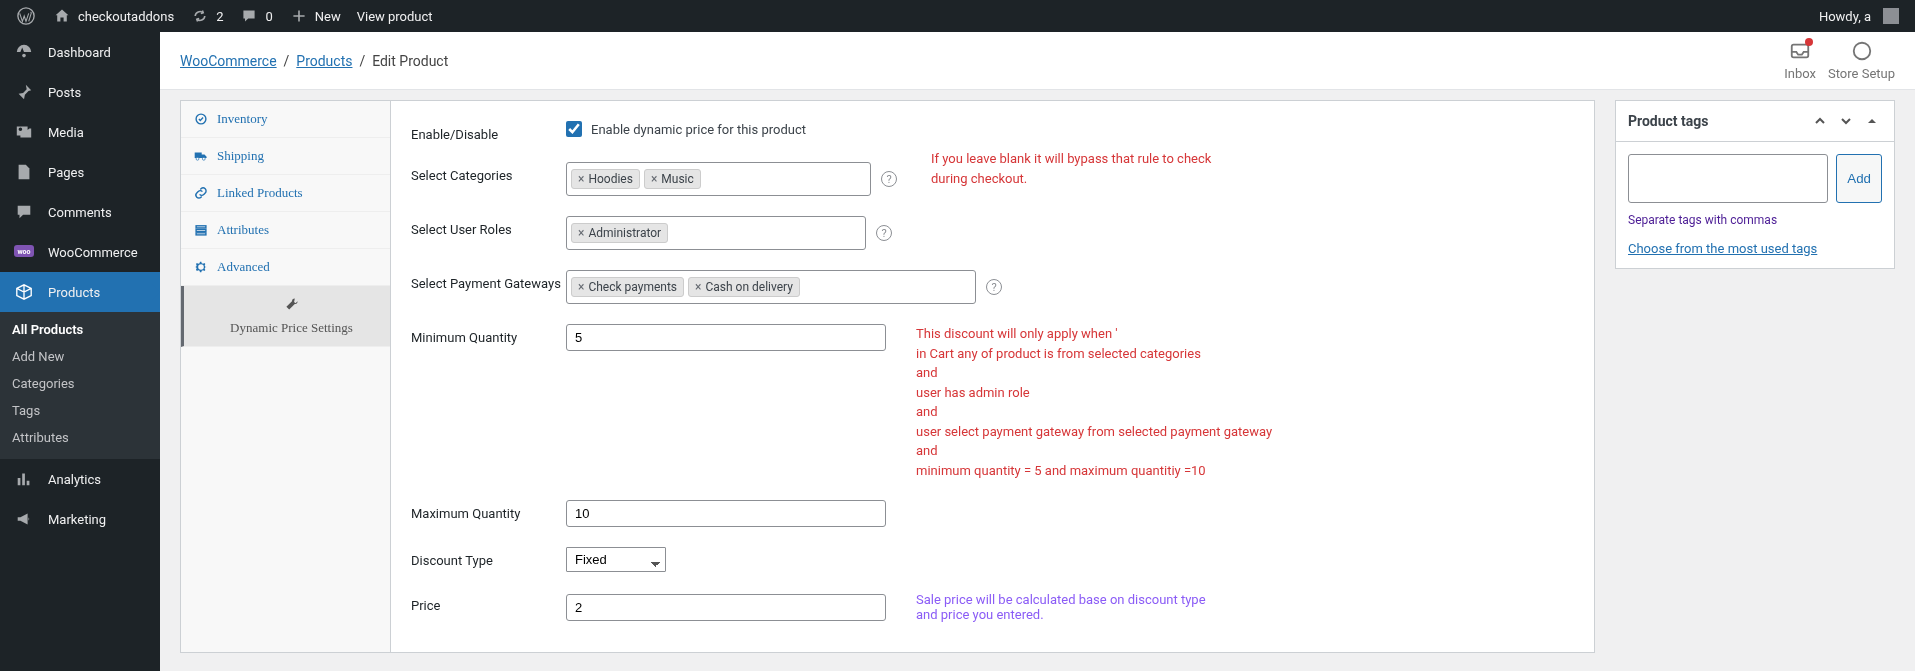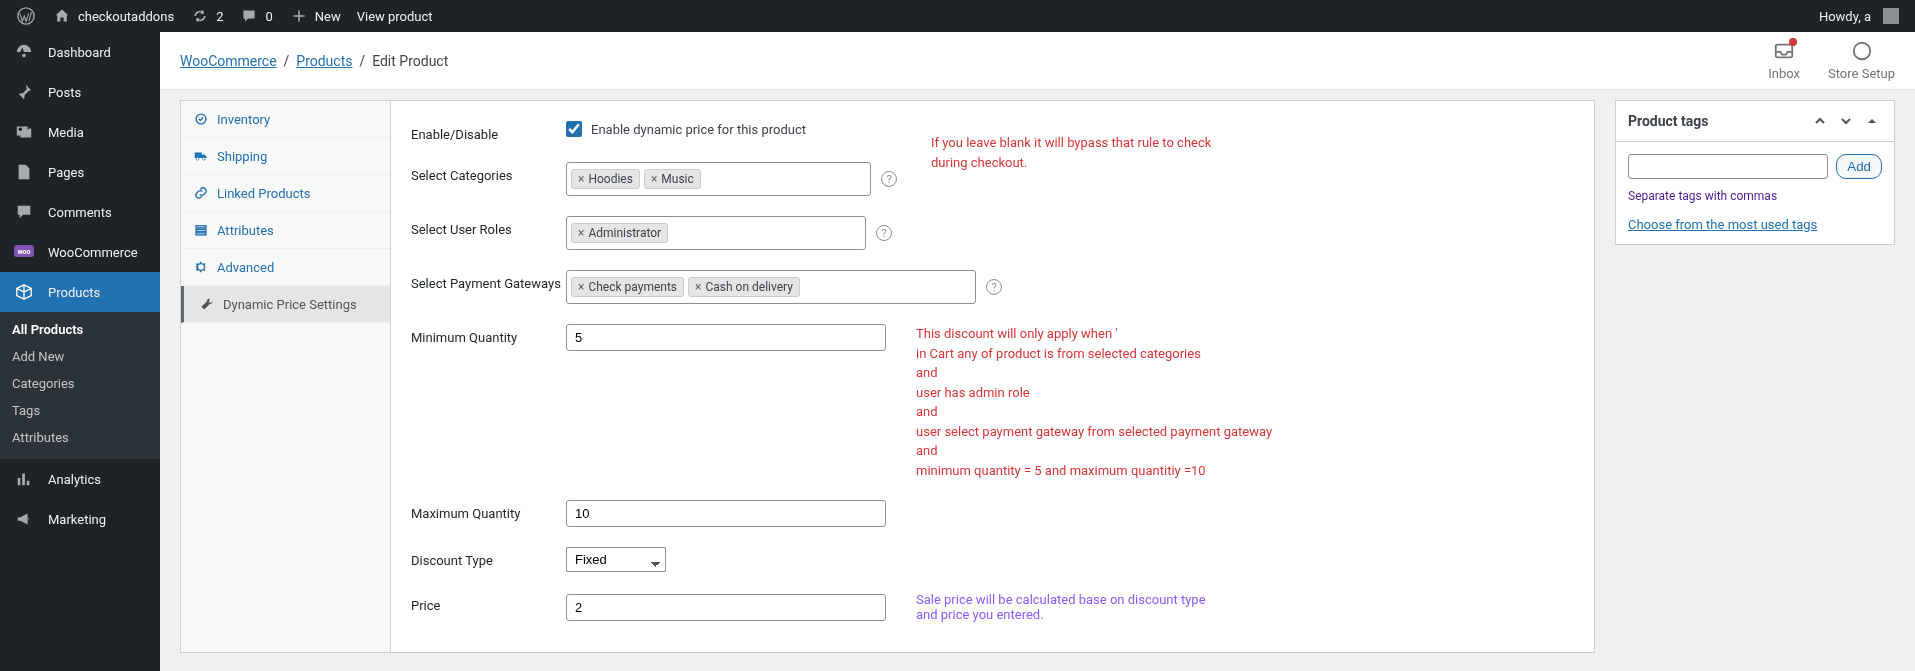--- a/index.html
+++ b/index.html
@@ -29,33 +29,33 @@
 .adminmenu .submenu .sub-item.current { color:#fff; font-weight:600; }
 
 
 .content { flex:1; background:#f0f0f1; position:relative; }
 .contentpad { padding: 0 20px 20px; }
 
 
 .header-row { display:flex; justify-content:space-between; align-items:center; background:#fff; padding:8px 20px; border-bottom:1px solid #e2e4e7; }
 .breadcrumb { font-size:14px; color:#444; }
 .breadcrumb a { color:#2271b1; text-decoration:underline; cursor:pointer; }
-.header-actions { display:flex; gap:28px; }
+.header-actions { display:flex; gap:12px; }
 .header-action { display:flex; flex-direction:column; align-items:center; gap:4px; color:#757575; cursor:pointer; position:relative; }
 .inbox-dot { position:absolute; top:-2px; right:-2px; width:8px; height:8px; background:#d63638; border-radius:50%; }
 
 
 .main-cols { display:flex; gap:20px; margin-top:10px; }
 .left-col { flex:1; display:flex; gap:0; }
 .right-col { width:280px; display:flex; flex-direction:column; gap:20px; }
 
 
 .pd-tabs { width:210px; background:#f8f8f8; border:1px solid #ccd0d4; border-right:none; }
-.pd-tab { display:flex; align-items:center; gap:8px; padding:10px 12px; border-bottom:1px solid #eee; color:#2271b1; cursor:pointer; background:#f8f8f8; font-size:13px; }
-.pd-tab.active { background:#e5e5e5; border-left:3px solid #646970; padding-left:15px; color:#555; }
+.pd-tab { display:flex; align-items:center; gap:8px; padding:10px 12px; border-bottom:1px solid #eee; color:#2271b1; cursor:pointer; background:#f8f8f8; font-size:13px;font-family:Liberation Serif, serif; }
+.pd-tab.active { background:#e5e5e5; border-left:3px solid #646970; padding-left:21px; color:#555;flex-direction:column; }
 .pd-tab-icon { width:16px;height:16px; display:flex;align-items:center;justify-content:center; color:#2271b1; }
 .pd-tab.active .pd-tab-icon{ color:#555; }
 .pd-tab.getmore { color:#2271b1; }
 
 
 .pd-panel { flex:1; background:#fff; border:1px solid #ccd0d4; padding:10px 20px 20px 20px; position:relative; overflow:hidden; }
 .form-row { display:flex; align-items:flex-start; padding:10px 0; }
 .form-row .lbl { width:155px; color:#1d2327; padding-top:6px; }
 .form-row .fld { flex:1; display:flex; align-items:center; gap:10px; }
 .help-circ { width:16px;height:16px; border:1px solid #8c8f94; border-radius:50%; color:#8c8f94; display:flex;align-items:center;justify-content:center; font-size:11px; cursor:help; }
@@ -67,33 +67,33 @@
 .tag { background:#e5e5e5; border:1px solid #ccc; border-radius:3px; padding:2px 6px; display:flex; align-items:center; gap:4px; font-size:12px; }
 .tag-x { color:#646970; cursor:pointer; }
 
 .text-input { border:1px solid #8c8f94; border-radius:3px; padding:5px 8px; width:320px; font-size:13px; }
 .select-input { border:1px solid #8c8f94; border-radius:1px; padding:4px 24px 4px 8px; width:100px; background:#fff; font-size:13px; appearance:none; background-image: linear-gradient(45deg, transparent 50%, #555 50%), linear-gradient(135deg, #555 50%, transparent 50%); background-position: right 10px top 14px, right 5px top 14px; background-size:5px 5px; background-repeat:no-repeat; }
 
 .chk { display:flex; align-items:center; gap:9px; }
 .chk input { width:16px; height:16px; accent-color:#2271b1; }
 
 .red-note { color:#d63638; font-size:13px; line-height:1.5; }
-.red-note.top { position:absolute; left:540px; top:32px; width:300px;}
+.red-note.top { position:absolute; left:540px; top:48px; width:300px;}
 .row-note { color:#8b5cf6; font-size:13px; margin-left:20px; }
 
 
 .metabox { background:#fff; border:1px solid #ccd0d4; }
 .metabox-h { display:flex; align-items:center; justify-content:space-between; padding:10px 12px; border-bottom:1px solid #ccd0d4; }
 .metabox-h strong { font-size:14px; }
 .metabox-icons { display:flex; gap:6px; }
 .metabox-toggle { width:20px;height:20px; display:flex;align-items:center;justify-content:center; color:#555; cursor:pointer;}
 .metabox-body { padding:12px; }
 .add-row { display:flex; gap:8px; }
 .add-row input { flex:1; border:1px solid #8c8f94; border-radius:3px; padding:4px 8px; }
-.btn { border:1px solid #2271b1; background:#f6f7f7; color:#2271b1; border-radius:10px; padding:4px 10px; cursor:pointer; }
+.btn { border:1px solid #2271b1; background:#f6f7f7; color:#2271b1; border-radius:3px; padding:16px 10px; cursor:pointer; }
 .mb-note { color:#4c1d95; margin-top:10px; font-size:12px; }
 .mb-link { color:#2271b1; text-decoration:underline; cursor:pointer; margin-top:14px; display:inline-block; }
 
 
 .beanie-wrap{ background:#f8f8f8; display:flex; justify-content:center; padding:10px; }
 .beanie { width:160px; height:140px; position:relative; }
 .beanie-top { width:120px; height:90px; background:#e8987f; border-radius:60px 60px 10px 10px; margin:0 auto; position:relative; }
 .beanie-top::before{ content:""; position:absolute; left:10px; top:10px; right:10px; bottom:5px; border-radius:50px 50px 10px 10px; background:repeating-linear-gradient(0deg,#db8069,#db8069 3px,#e8987f 3px,#e8987f 7px);}
 .beanie-brim{ width:160px; height:40px; background:#e8987f; border-radius:8px; margin-top:-6px; border:1px solid #c9735b;}
 .beanie-patch{ width:28px;height:28px; background:#eee; border:1px solid #aaa; position:absolute; bottom:8px; left:66px;}

